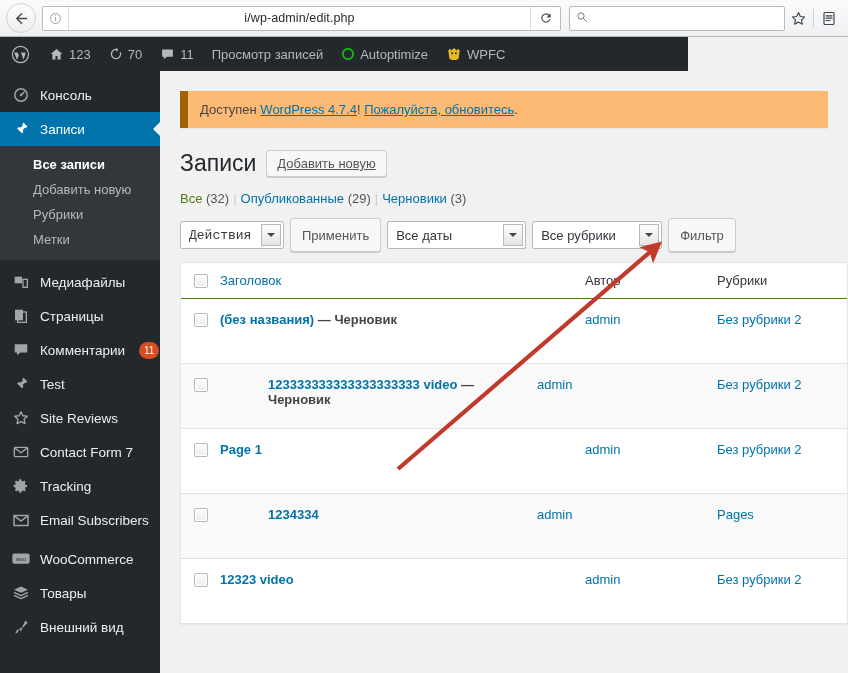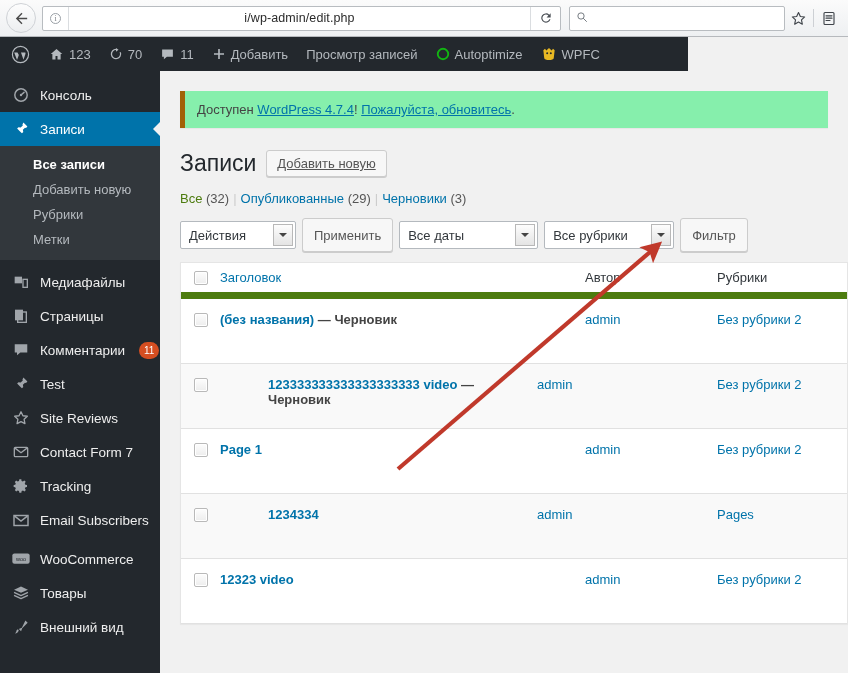--- a/index.html
+++ b/index.html
@@ -132,22 +132,22 @@
 
   
   #wpbody {
     position: absolute; left: 160px; top: 71px;
     width: 688px; height: 602px;
     background: #f1f1f1;
     overflow: hidden;
   }
   #update-nag {
     margin: 20px 20px 0 20px;
-    background: #86efac;
-    border-left: 5px solid #a16207;
+    background: #fdba74;
+    border-left: 8px solid #a16207;
     box-shadow: 0 1px 1px rgba(0,0,0,.04);
     padding: 11px 12px;
     font-size: 13px; color: #444;
   }
   #update-nag a { color: #0073aa; text-decoration: underline; }
   #page-head {
     display: flex; align-items: center; gap: 10px;
     margin: 22px 0 0 20px;
   }
   #page-title { font-size: 23px; font-weight: normal; color: #23282d; }
@@ -187,36 +187,36 @@
   .wp-select .arrow-box i {
     border: 4px solid transparent; border-top-color: #444;
     margin-top: 3px; display: block;
   }
   .wp-btn {
     height: 28px; display: inline-flex; align-items: center;
     padding: 16px 11px; font-size: 13px; color: #555;
     background: #f7f7f7; border: 1px solid #ccc;
     border-radius: 3px; box-shadow: 0 1px 0 #ccc;
   }
-  #sel-actions { width: 116px; }
+  #sel-actions { width: 104px; font-family: Liberation Mono, monospace; }
   #sel-dates { width: 139px; }
   #sel-cats { width: 130px; }
 
   
   #posts-table {
     margin: 10px 0 0 20px;
     width: 668px;
     background: #fff;
     border: 1px solid #e5e5e5;
     border-bottom: 0;
     box-shadow: 0 1px 1px rgba(0,0,0,.04);
     font-size: 13px;
   }
   .tbl-row { display: flex; align-items: flex-start; border-bottom: 1px solid #e1e1e1; }
-  .tbl-row.head { height: 36px; align-items: center; border-bottom: 7px solid #4d7c0f; }
+  .tbl-row.head { height: 36px; align-items: center; border-bottom: 1px solid #4d7c0f; }
   .tbl-row.body { height: 65px; padding-top: 13px; }
   .tbl-row.alt { background: #f9f9f9; gap: 48px; }
   .c-cb { flex: 0 0 39px; display: flex; justify-content: center; padding-top: 1px; }
   .c-title { flex: 1 1 auto; }
   .c-author { flex: 0 0 132px; }
   .c-cats { flex: 0 0 130px; }
   .cb {
     width: 14px; height: 14px;
     background: linear-gradient(#fdfdfd,#ededed);
     border: 1px solid #b9b9b9; border-radius: 2px;
@@ -315,28 +315,20 @@
 
   <div class="ab-item">
     <span class="ab-ico">
       <svg width="15" height="15" viewBox="0 0 24 24" aria-hidden="true">
         <path d="M3.4 4h17.2v11.6H11l-4.8 4v-4H3.4z" fill="#b4b9be"></path>
       </svg>
     </span>
     <span>11</span>
   </div>
 
-  <div class="ab-item">
-    <span class="ab-ico">
-      <svg width="14" height="14" viewBox="0 0 24 24" aria-hidden="true">
-        <path d="M10.6 3.4h2.8v7.2h7.2v2.8h-7.2v7.2h-2.8v-7.2H3.4v-2.8h7.2z" fill="#b4b9be"></path>
-      </svg>
-    </span>
-    <span>Добавить</span>
-  </div>
 
   <div class="ab-item">
     <span>Просмотр записей</span>
   </div>
 
   <div class="ab-item">
     <span class="ab-ico">
       <svg width="14" height="14" viewBox="0 0 24 24" aria-hidden="true">
         <circle cx="12" cy="12" r="9" fill="none" stroke="#12b512" stroke-width="3.2"></circle>
       </svg>

